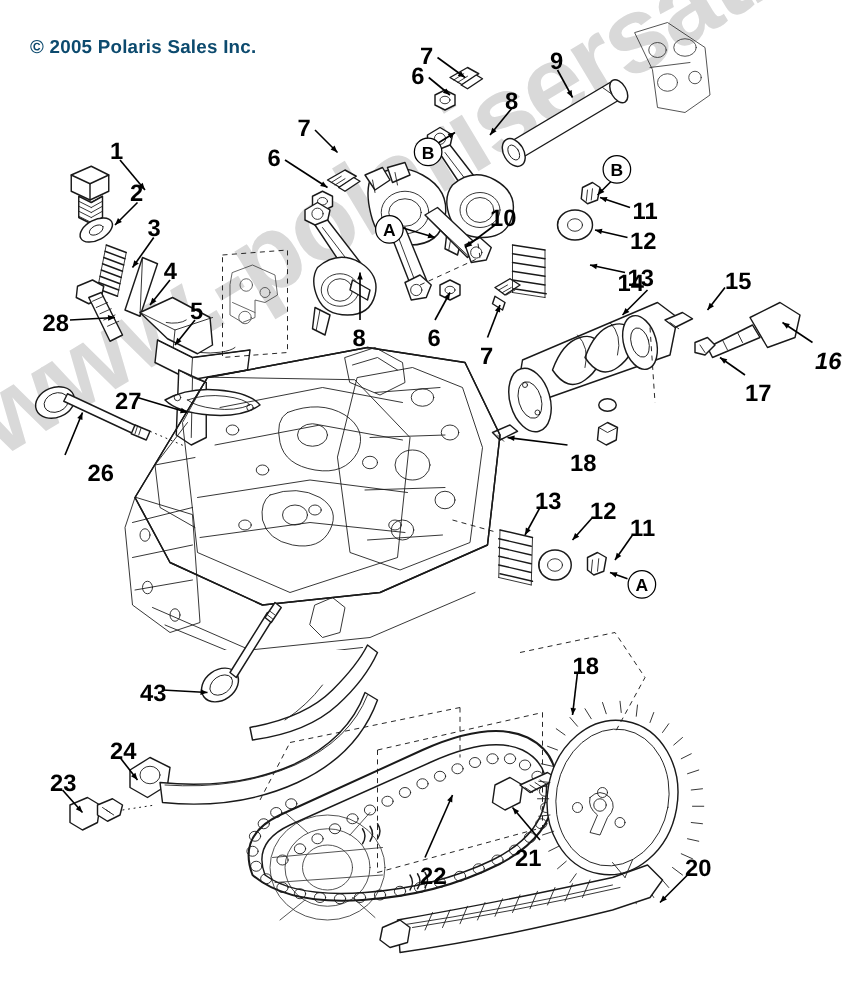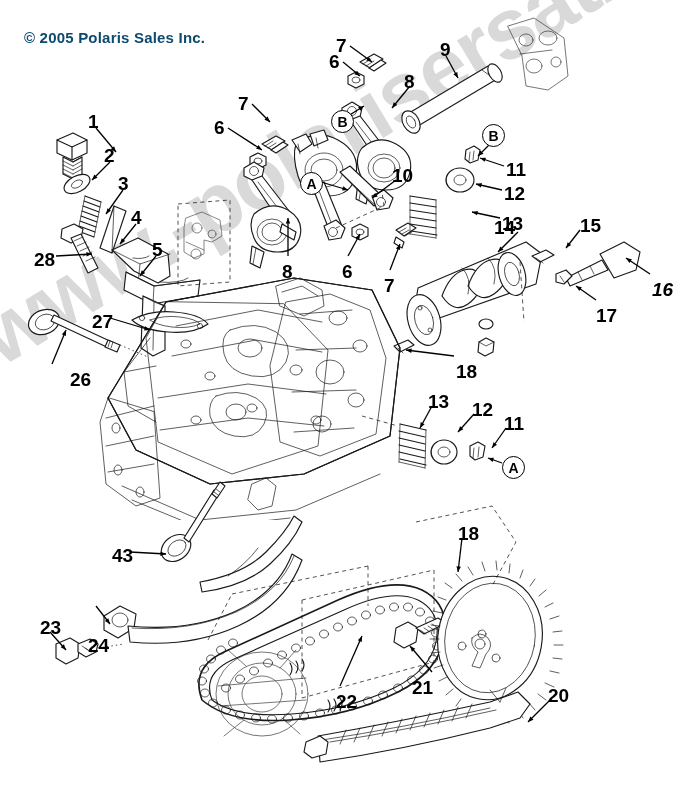--- a/index.html
+++ b/index.html
@@ -619,21 +619,21 @@
       <div class="lbl" style="left: 596px; top: 306px;">17</div>
       <div class="lbl" style="left: 456px; top: 362px;">18</div>
       <div class="lbl" style="left: 428px; top: 392px;">13</div>
       <div class="lbl" style="left: 472px; top: 400px;">12</div>
       <div class="lbl" style="left: 504px; top: 414px;">11</div>
       <div class="lbl" style="left: 458px; top: 524px;">18</div>
       <div class="lbl" style="left: 548px; top: 686px;">20</div>
       <div class="lbl" style="left: 412px; top: 678px;">21</div>
       <div class="lbl" style="left: 336px; top: 692px;">22</div>
       <div class="lbl" style="left: 40px; top: 618px;">23</div>
-      <div class="lbl" style="left: 88px; top: 592px; margin-top: 44px;">24</div>
+      <div class="lbl" style="left: 88px; top: 592px;">24</div>
       <div class="lbl" style="left: 112px; top: 546px;">43</div>
       <div class="lbl" style="left: 44px; top: 370px; margin-left: 26px;">26</div>
       <div class="lbl" style="left: 92px; top: 312px;">27</div>
       <div class="lbl" style="left: 34px; top: 250px;">28</div>
     </div>
   <div id="letter-layer">
       <div class="circ" style="left: 300px; top: 172px;">A</div>
       <div class="circ" style="left: 331px; top: 110px;">B</div>
       <div class="circ" style="left: 482px; top: 124px;">B</div>
       <div class="circ" style="left: 502px; top: 456px;">A</div>

